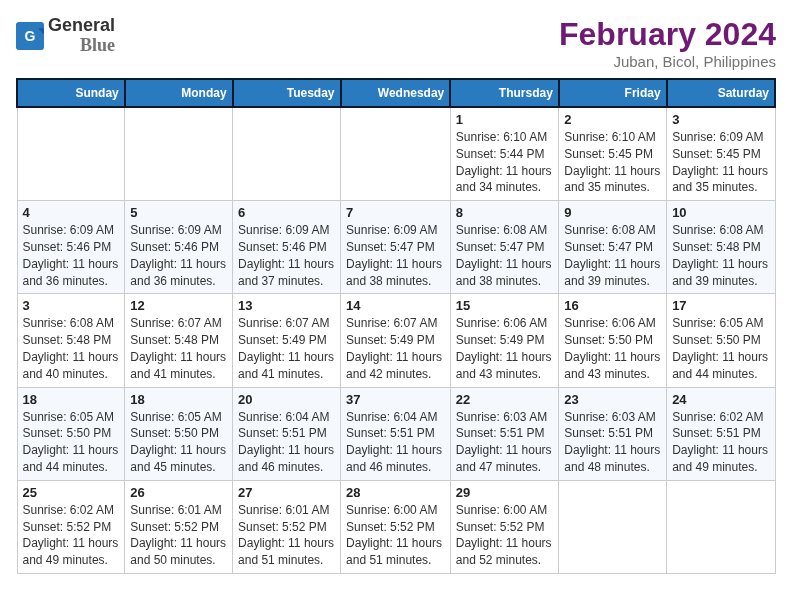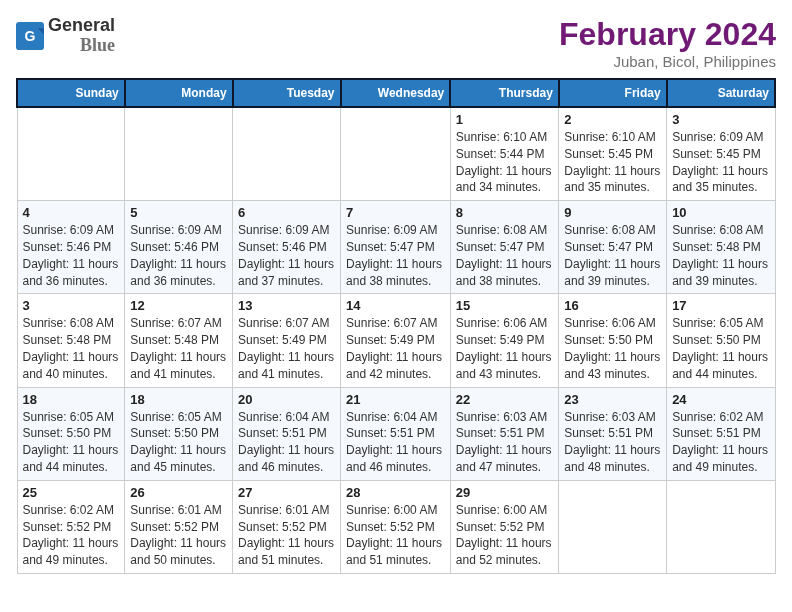--- a/index.html
+++ b/index.html
@@ -268,21 +268,21 @@
 and 45 minutes.</div>
         </td>
         <td>
           <span class="day-number">20</span>
           <div class="cell-info" style="white-space: pre-line;">Sunrise: 6:04 AM
 Sunset: 5:51 PM
 Daylight: 11 hours
 and 46 minutes.</div>
         </td>
         <td>
-          <span class="day-number">21</span>
+          <span class="day-number">37</span>
           <div class="cell-info" style="white-space: pre-line;">Sunrise: 6:04 AM
 Sunset: 5:51 PM
 Daylight: 11 hours
 and 46 minutes.</div>
         </td>
         <td>
           <span class="day-number">22</span>
           <div class="cell-info" style="white-space: pre-line;">Sunrise: 6:03 AM
 Sunset: 5:51 PM
 Daylight: 11 hours

